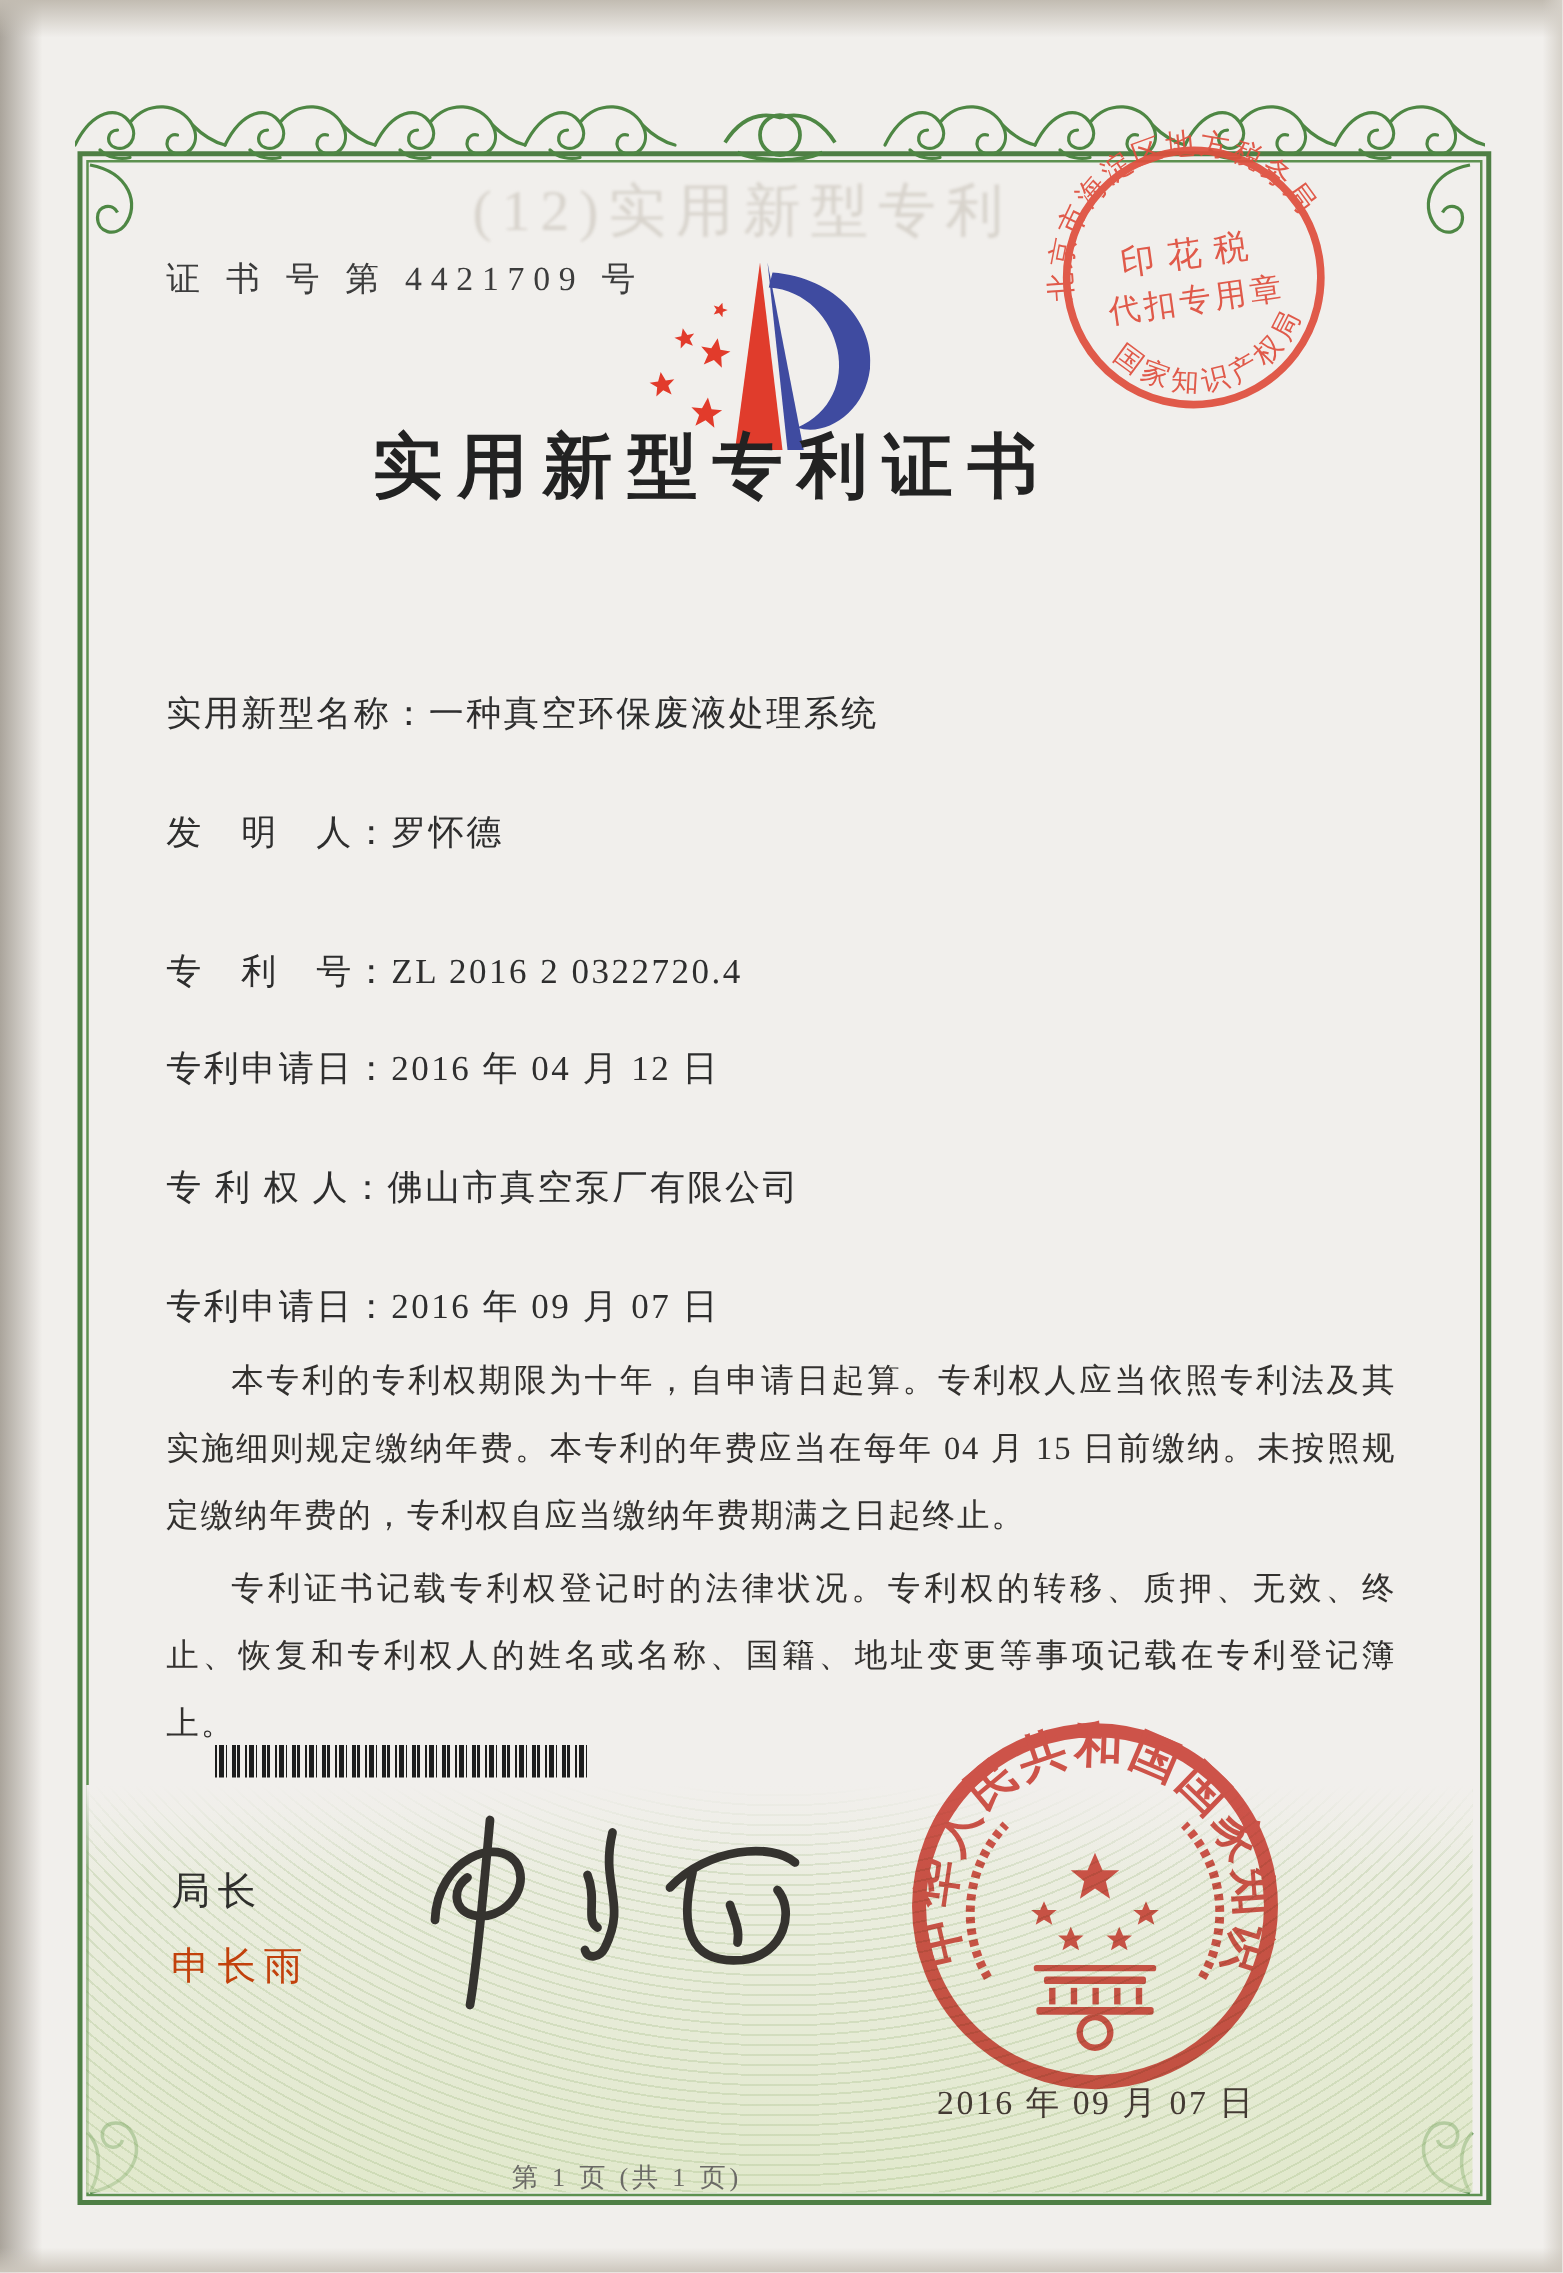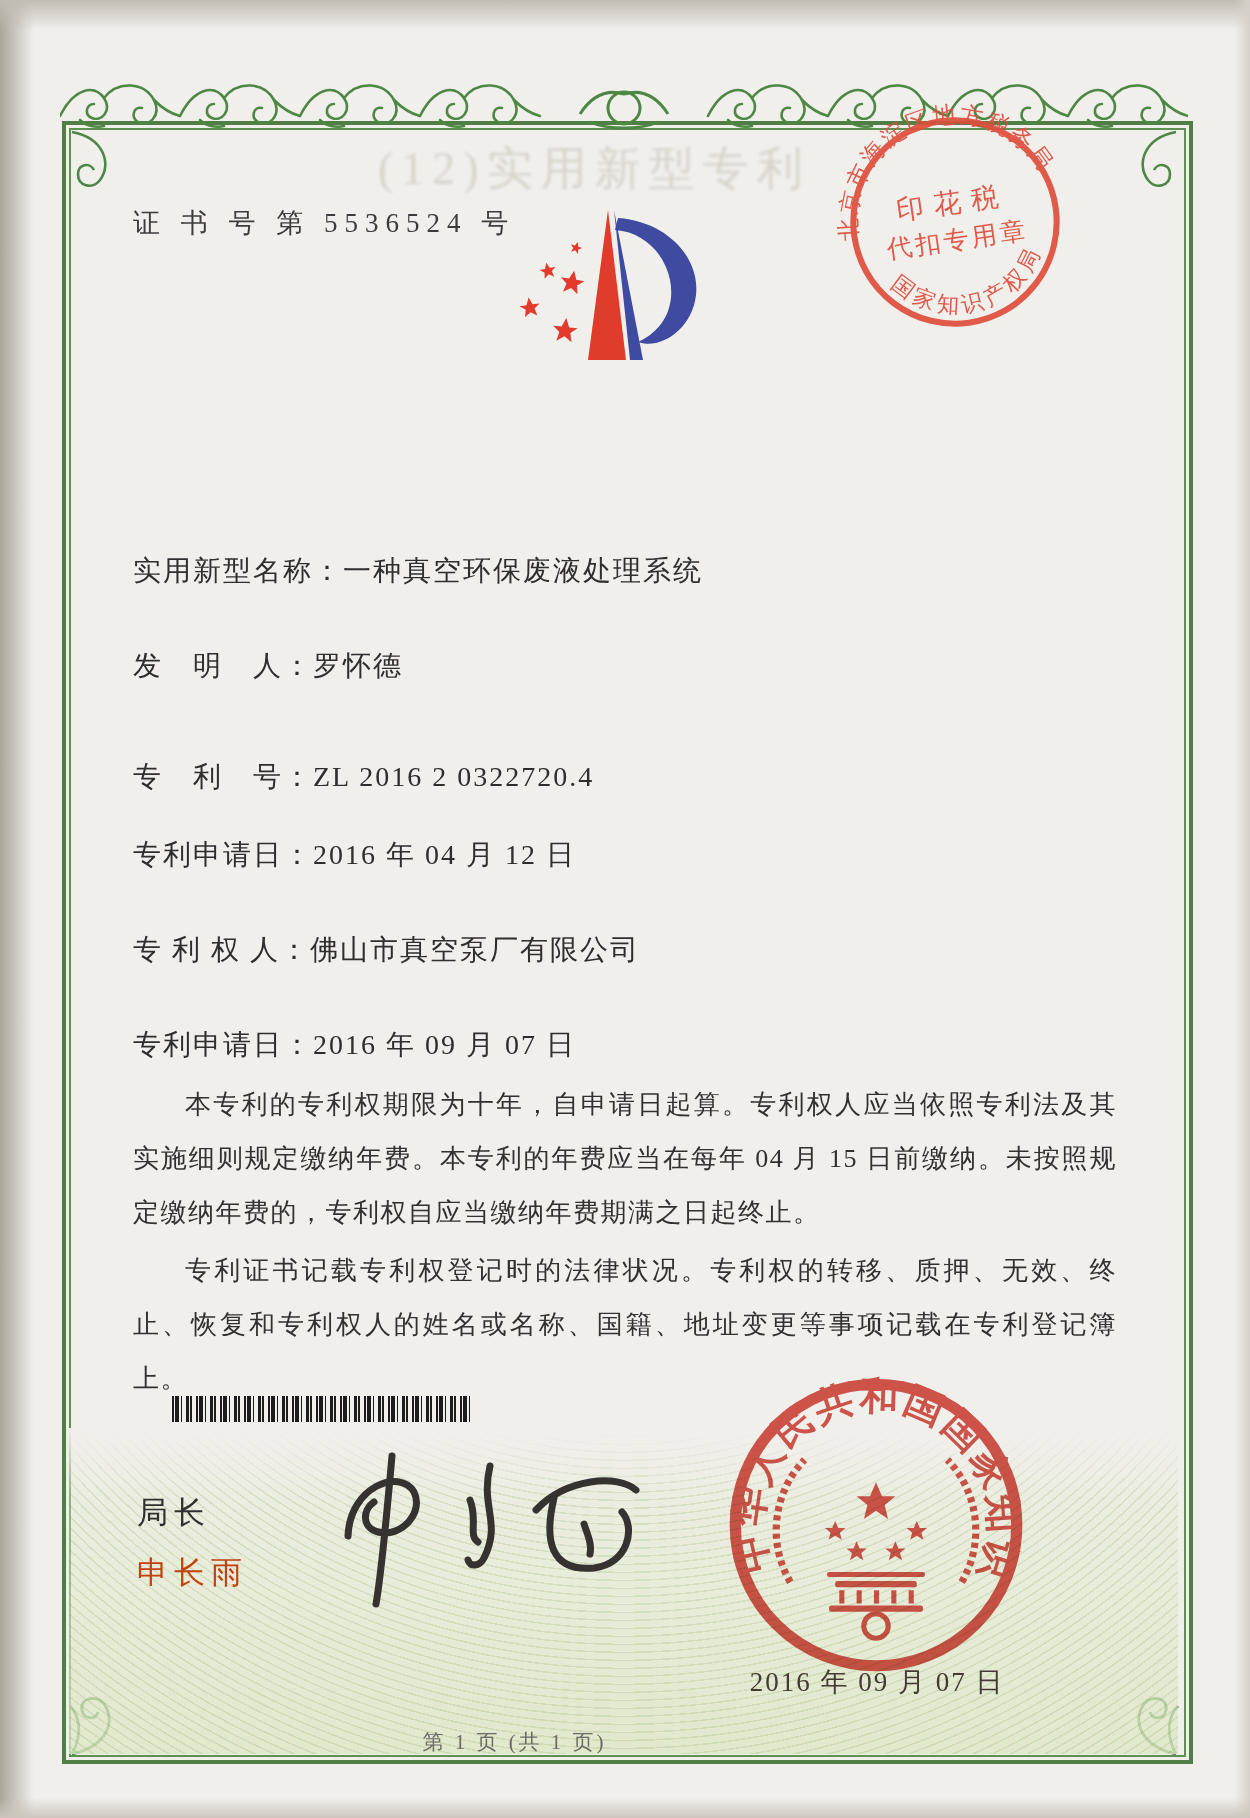--- a/index.html
+++ b/index.html
@@ -37,21 +37,21 @@
     repeating-linear-gradient(90deg,#1d1d1d 0 2px,transparent 2px 3px,#1d1d1d 3px 7px,transparent 7px 9px,
     #1d1d1d 9px 10px,transparent 10px 14px,#1d1d1d 14px 17px,transparent 17px 18px,#1d1d1d 18px 20px,transparent 20px 24px);}
   .director-title{position:absolute;left:137px;top:1492px;font-size:31px;letter-spacing:6px;color:#2f2f2d;
     font-family:"Liberation Sans","DejaVu Sans",sans-serif;}
   .director-name{position:absolute;left:137px;top:1552px;font-size:31px;letter-spacing:6px;color:#c2410c;
     font-family:"Liberation Sans","DejaVu Sans",sans-serif;}
   .sig{position:absolute;left:318px;top:1438px;width:350px;height:190px;}
   .seal{position:absolute;left:723px;top:1372px;width:306px;height:306px;opacity:.9;mix-blend-mode:multiply;}
   .issue-date{position:absolute;left:712px;top:1664px;width:330px;text-align:center;
     font-size:27px;letter-spacing:2px;color:#433a33;}
-  .pfooter{position:absolute;left:58px;top:1728px;width:913px;text-align:center;
+  .pfooter{position:absolute;left:45px;top:1728px;width:913px;text-align:center;
     font-size:21px;letter-spacing:3px;color:#6b6a66;}
   .stamp{position:absolute;left:833px;top:100px;width:244px;height:244px;transform:rotate(-8deg);opacity:.93;}
   .logo{position:absolute;left:498px;top:198px;width:224px;height:172px;}
 </style>
 </head>
 <body>
 
 <div class="page">
 
   <div class="edge edge-left"></div>
@@ -96,21 +96,21 @@
   </svg>
   <svg class="orn" style="left:64px;top:1666px;" width="100" height="96" viewBox="0 0 100 96">
     <path d="M8,88 C44,80 52,54 40,38 C32,28 16,32 18,44 C20,54 32,54 34,46 M8,88 C20,66 14,48 6,40" fill="none" stroke="#4e8744" stroke-width="2.8"></path>
   </svg>
   <svg class="orn" style="left:1084px;top:1666px;" width="100" height="96" viewBox="0 0 100 96">
     <path d="M92,88 C56,80 48,54 60,38 C68,28 84,32 82,44 C80,54 68,54 66,46 M92,88 C80,66 86,48 94,40" fill="none" stroke="#4e8744" stroke-width="2.8"></path>
   </svg>
 
   <div class="guilloche"></div>
 
-  <div class="certno">证 书 号 第 5536524 号</div>
+  <div class="certno">证 书 号 第 4421709 号</div>
 
   <svg class="stamp" viewBox="0 0 240 240">
     <defs>
       <path id="ts-top" d="M 28,150 A 97,97 0 1 1 212,150"></path>
       <path id="ts-bot" d="M 40,160 A 90,90 0 0 0 200,160"></path>
     </defs>
     <circle cx="120" cy="120" r="100" fill="none" stroke="#df4f3e" stroke-width="6"></circle>
     <text font-size="23" fill="#df4f3e" letter-spacing="2">
       <textPath href="#ts-top" startOffset="7%">北京市海淀区地方税务局</textPath>
     </text>
@@ -128,20 +128,21 @@
     <path d="M110,12 L128,162 L90,162 Z" fill="#e03c2c"></path>
     <path d="M116,12 L145,162 L132,162 Z" fill="#3f4ba0"></path>
     <path d="M120,20 C172,24 202,62 198,97 C194,132 162,152 140,144 C167,132 177,107 172,82 C167,57 147,34 117,32 Z" fill="#3f4ba0"></path>
     <use href="#star" transform="translate(78,50) scale(0.62) rotate(18)"></use>
     <use href="#star" transform="translate(50,73) scale(0.85) rotate(-12)"></use>
     <use href="#star" transform="translate(74,85) scale(1.25) rotate(10)"></use>
     <use href="#star" transform="translate(32,110) scale(1.05) rotate(-8)"></use>
     <use href="#star" transform="translate(67,133) scale(1.3) rotate(6)"></use>
   </svg>
 
+  <div class="title">实用新型专利证书</div>
 
   <div class="fields">
     <div class="frow" style="top:12px;"><span>实用新型名称：</span><span>一种真空环保废液处理系统</span></div>
     <div class="frow" style="top:107px;"><span>发　明　人：</span><span>罗怀德</span></div>
     <div class="frow" style="top:218px;"><span>专　利　号：</span><span>ZL 2016 2 0322720.4</span></div>
     <div class="frow" style="top:296px;"><span>专利申请日：</span><span>2016 年 04 月 12 日</span></div>
     <div class="frow" style="top:391px;"><span>专 利 权 人：</span><span>佛山市真空泵厂有限公司</span></div>
     <div class="frow" style="top:486px;"><span>专利申请日：</span><span>2016 年 09 月 07 日</span></div>
   </div>
 

